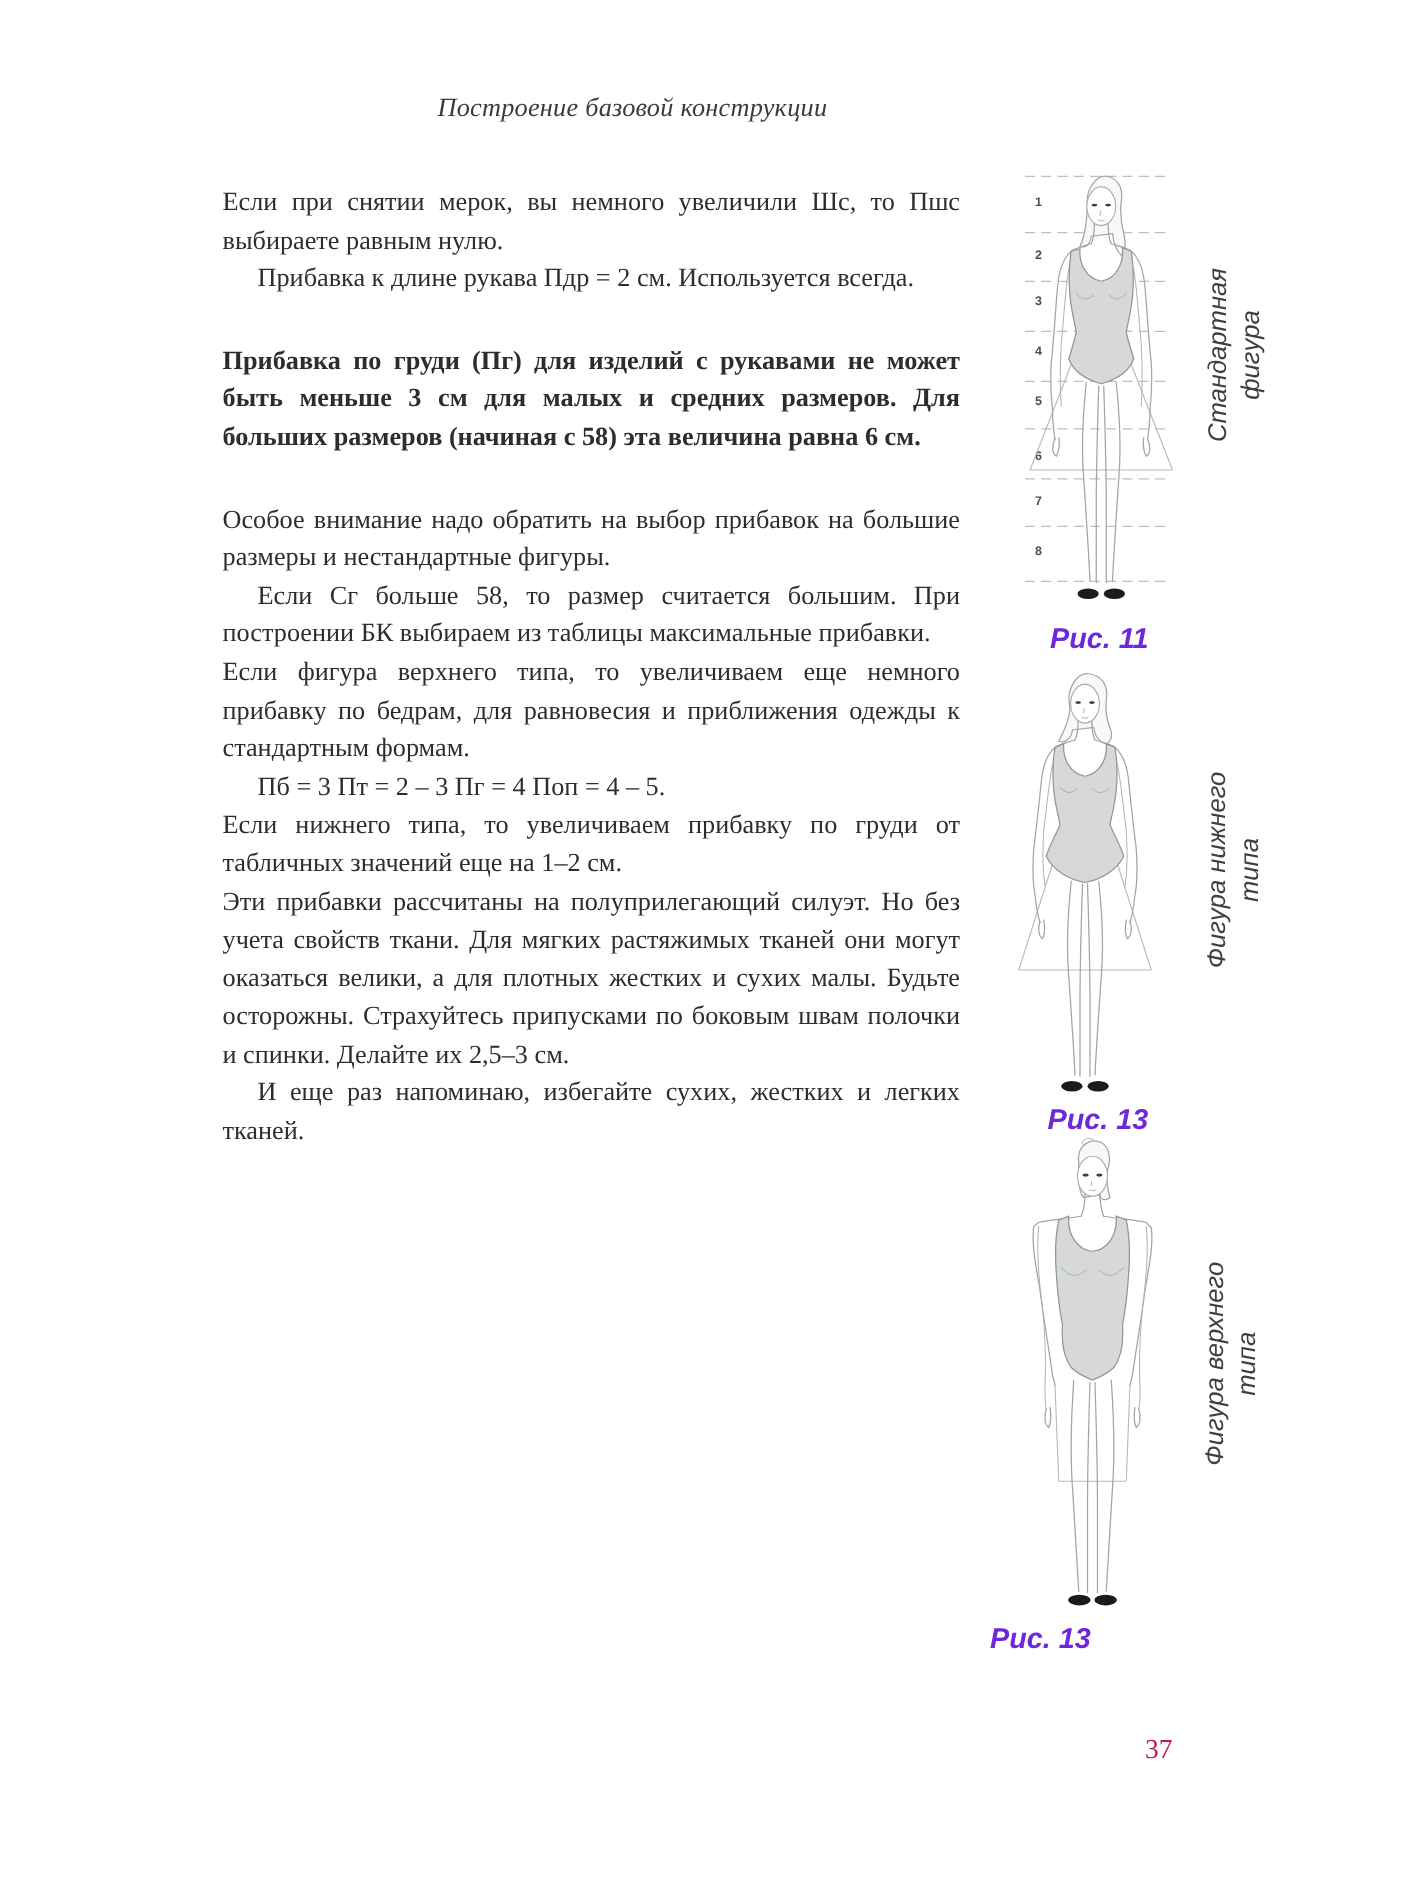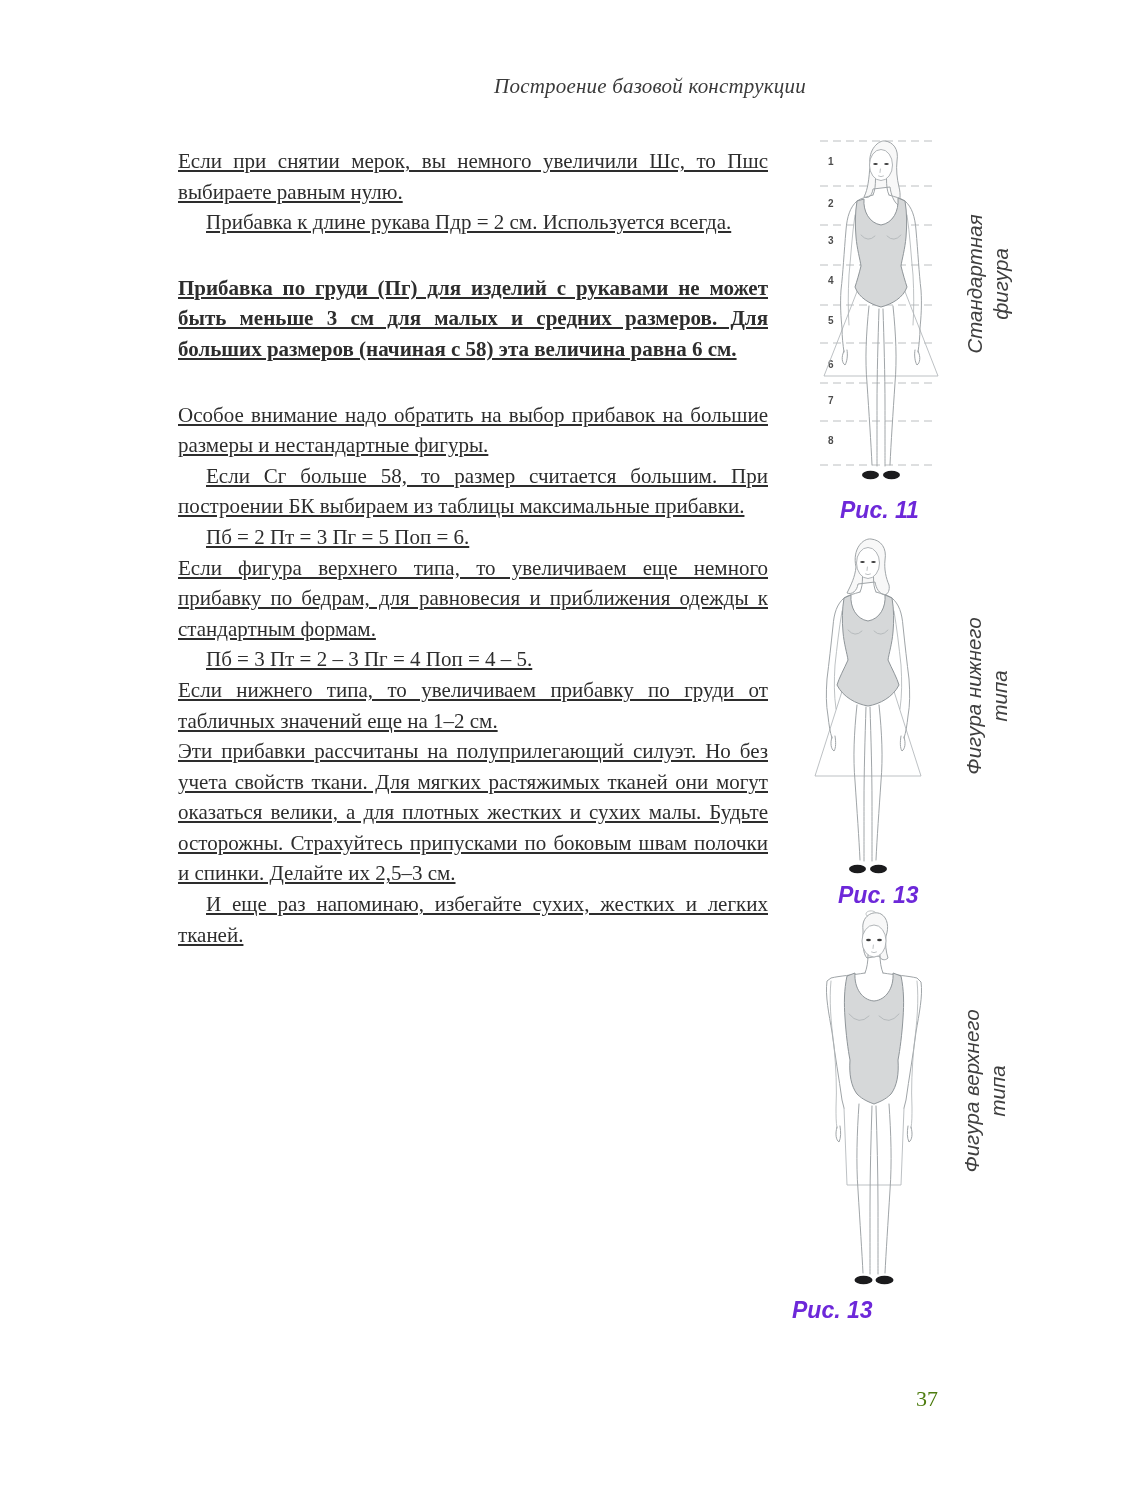--- a/index.html
+++ b/index.html
@@ -1,33 +1,33 @@
 <!DOCTYPE html>
 <html><head>
 <meta charset="utf-8">
 <style>
   html,body{margin:0;padding:0;background:#ffffff;}
   .page{position:relative;width:1133px;height:1502px;background:#ffffff;
         font-family:"Liberation Serif",serif;color:#2d2d2d;overflow:hidden;}
-  .running-head{position:absolute;top:74px;left:350px;width:600px;text-align:center;
+  .running-head{position:absolute;top:74px;left:350px;width:600px;text-align:left;
         font-style:italic;font-size:21px;color:#3a3a3a;letter-spacing:.2px;}
   .main{position:absolute;left:178px;top:146px;width:590px;font-size:21px;
         line-height:30.6px;text-align:justify;}
-  .main p{margin:0;padding:0;text-decoration:underline;}
+  .main p{margin:0;padding:0;}
   .indent{text-indent:28px;}
   .bold{font-weight:bold;}
   .mt{margin-top:35px !important;}
   .formula{margin-top:32px;margin-bottom:34px;text-indent:28px;text-align:left;}
   .figure-svg{position:absolute;}
   .fig-caption{position:absolute;font-family:"Liberation Sans",sans-serif;
         font-weight:bold;font-style:italic;font-size:23px;color:#6d28d9;}
   .side-label{position:absolute;width:200px;height:26px;line-height:26px;
         transform:rotate(-90deg);font-family:"Liberation Sans",sans-serif;
         font-style:italic;font-size:20.5px;color:#3f3f3f;text-align:center;}
-  .page-number{position:absolute;left:916px;top:1386px;font-size:22px;color:#4d7c0f;}
+  .page-number{position:absolute;left:916px;top:1386px;font-size:22px;color:#be185d;}
   
   .outline{fill:none;stroke:#a0a5a8;stroke-width:1;stroke-linecap:round;}
   .thin{fill:none;stroke:#adb2b5;stroke-width:.8;stroke-linecap:round;}
   .leotard{fill:#d6d8d9;stroke:#8f9599;stroke-width:1;}
   .lightline{fill:none;stroke:#b6babd;stroke-width:.9;}
   .dash{stroke:#bcbfc1;stroke-width:1;stroke-dasharray:8 5;}
   .bandnum{font-family:"Liberation Sans",sans-serif;font-size:10px;fill:#4d4d4d;font-weight:bold;}
   .foot{fill:#1b1b1d;stroke:none;}
   .hairfill{fill:#f8f8f8;stroke:#a0a5a8;stroke-width:1;}
   .facefill{fill:#ffffff;stroke:#a8adb0;stroke-width:.9;}
@@ -39,21 +39,20 @@
 <div class="page">
 
   <div class="running-head">Построение базовой конструкции</div>
 
   <div class="main">
     <p>Если при снятии мерок, вы немного увеличили Шс, то Пшс выбираете равным нулю.</p>
     <p class="indent">Прибавка к длине рукава Пдр = 2 см. Используется всегда.</p>
     <p class="bold mt">Прибавка по груди (Пг) для изделий с рукавами не может быть меньше 3 см для малых и средних размеров. Для больших размеров (начиная с 58) эта величина равна 6 см.</p>
     <p class="mt">Особое внимание надо обратить на выбор прибавок на большие размеры и нестандартные фигуры.</p>
     <p class="indent">Если Сг больше 58, то размер считается большим. При построении БК выбираем из таблицы максимальные прибавки.</p>
-    <p class="formula">Пб = 2 Пт = 3 Пг = 5 Поп = 6.</p>
     <p>Если фигура верхнего типа, то увеличиваем еще немного прибавку по бедрам, для равновесия и приближения одежды к стандартным формам.</p>
     <p class="formula">Пб = 3 Пт = 2 – 3 Пг = 4 Поп = 4 – 5.</p>
     <p>Если нижнего типа, то увеличиваем прибавку по груди от табличных значений еще на 1–2 см.</p>
     <p>Эти прибавки рассчитаны на полуприлегающий силуэт. Но без учета свойств ткани. Для мягких растяжимых тканей они могут оказаться велики, а для плотных жестких и сухих малы. Будьте осторожны. Страхуйтесь припусками по боковым швам полочки и спинки. Делайте их 2,5–3 см.</p>
     <p class="indent">И еще раз напоминаю, избегайте сухих, жестких и легких тканей.</p>
   </div>
 
   <svg class="figure-svg" style="left:815px;top:135px" width="148" height="352" viewBox="0 0 148 352">
     <g>
       <line class="dash" x1="5" y1="6" x2="122" y2="6"></line>

